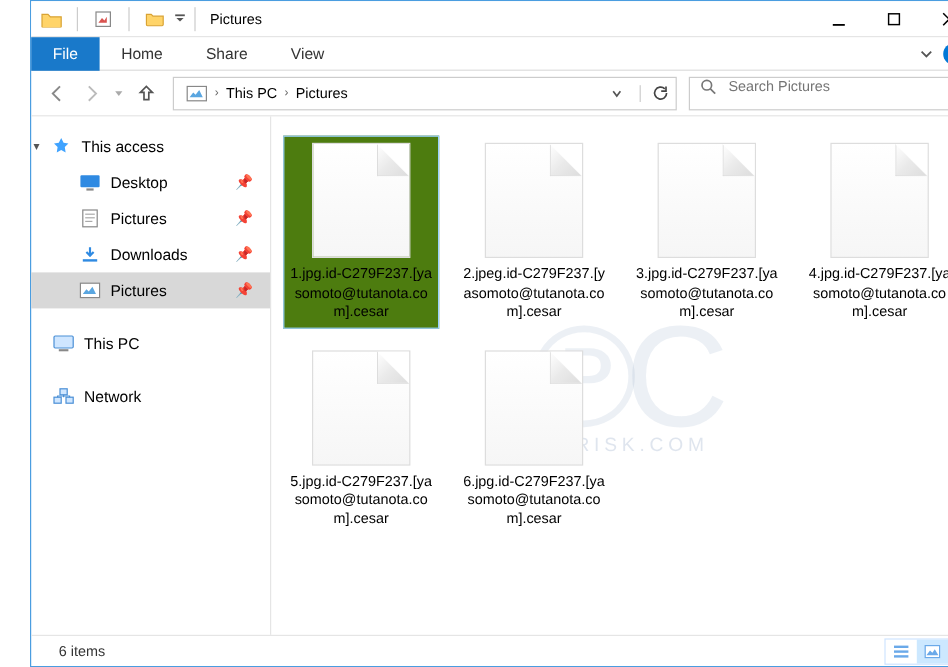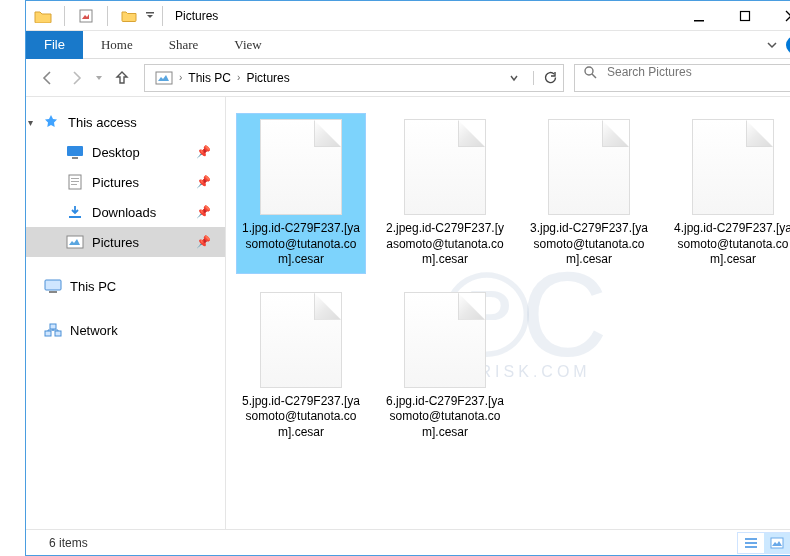--- a/index.html
+++ b/index.html
@@ -12,21 +12,21 @@
   .qat-icon { width: 18px; height: 18px; display: flex; align-items: center; justify-content: center; }
   .titlebar-sep { width: 1px; height: 20px; background: #ccc; margin: 0 6px; }
   .titlebar-title { margin-left: 6px; font-size: 12px; color: #000; }
   .win-controls { margin-left: auto; display: flex; }
   .win-btn { width: 46px; height: 30px; display: flex; align-items: center; justify-content: center; }
   .win-btn svg { width: 12px; height: 12px; }
 
   
   .ribbon { height: 28px; display: flex; align-items: center; border-bottom: 1px solid #ddd; }
   .file-tab { background: #1979ca; color: #fff; height: 28px; padding: 0 18px; display: flex; align-items: center; font-size: 13px; }
-  .ribbon-tab { padding: 0 18px; height: 28px; display: flex; align-items: center; color: #333; font-size: 13px; font-family: Liberation Serif, serif; }
+  .ribbon-tab { padding: 0 18px; height: 28px; display: flex; align-items: center; color: #333; font-size: 13px; }
   .ribbon-spacer { flex: 1; }
   .ribbon-right { display: flex; align-items: center; gap: 8px; padding-right: 10px; }
   .help-btn { width: 18px; height: 18px; border-radius: 50%; background: #0078d7; color: #fff; display: flex; align-items: center; justify-content: center; font-size: 12px; font-weight: bold; }
 
   
   .navbar { height: 38px; display: flex; align-items: center; padding: 0 10px; gap: 4px; border-bottom: 1px solid #e5e5e5; }
   .nav-arrow { width: 24px; height: 24px; display: flex; align-items: center; justify-content: center; color: #888; }
   .addressbar { flex: 1; height: 28px; border: 1px solid #ccc; display: flex; align-items: center; padding: 0 6px; margin: 0 6px; }
   .addr-seg { display: flex; align-items: center; gap: 2px; padding: 0 4px; }
   .addr-chev { color: #666; font-size: 10px; padding: 0 2px; }
@@ -43,21 +43,21 @@
   .tree-item.sel { background: #d8d8d8; }
   .tree-item .pin { position: absolute; right: 14px; color: #7a7a7a; font-size: 12px; }
   .tree-item.root { padding-left: 16px; font-weight: normal; }
   .tree-item.root .expand { position: absolute; left: 2px; color: #555; font-size: 10px; }
   .tree-icon { width: 18px; height: 18px; display: flex; align-items: center; justify-content: center; }
   .tree-gap { height: 14px; }
 
   .content { flex: 1; padding: 16px 10px; overflow: auto; position: relative; }
   .file-grid { display: flex; flex-wrap: wrap; gap: 12px 14px; align-content: flex-start; }
   .file-item { width: 130px; display: flex; flex-direction: column; align-items: center; text-align: center; padding: 6px 4px; }
-  .file-item.sel { background: #7dd3fc; border: 1px solid #99d1ff; padding: 5px 3px; }
+  .file-item.sel { background: #4d7c0f; border: 1px solid #99d1ff; padding: 5px 3px; }
   .file-thumb { width: 82px; height: 96px; background: linear-gradient(to bottom, #fff, #f6f6f6); border: 1px solid #ddd; position: relative; margin-bottom: 6px; }
   .file-thumb::before { content: ""; position: absolute; top: 0; right: 0; width: 26px; height: 26px; background: linear-gradient(135deg, #fff 0%, #eaeaea 50%, #ddd 100%); clip-path: polygon(0 0, 100% 100%, 0 100%); border-bottom: 1px solid #ddd; border-left: 1px solid #ddd;}
   .file-thumb::after { content:""; position:absolute; top:0; right:0; width:26px; height:26px; background:#fff; clip-path: polygon(0 0, 100% 0, 100% 100%); }
   .file-name { font-size: 12px; line-height: 1.3; word-break: break-all; color: #000; max-width: 128px;}
 
   
   .statusbar { height: 26px; border-top: 1px solid #e5e5e5; display: flex; align-items: center; padding: 0 23px; font-size: 12px; color: #333; }
   .statusbar .spacer { flex: 1; }
   .view-toggle { display: flex; gap: 0; border: 1px solid #cfe4ff; }
   .vt-btn { width: 26px; height: 20px; display: flex; align-items: center; justify-content: center; }

